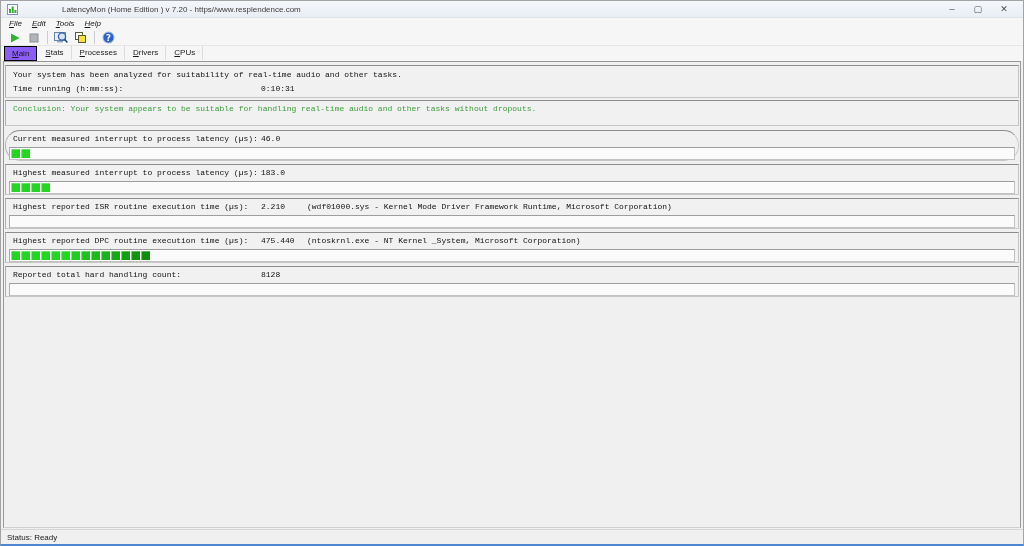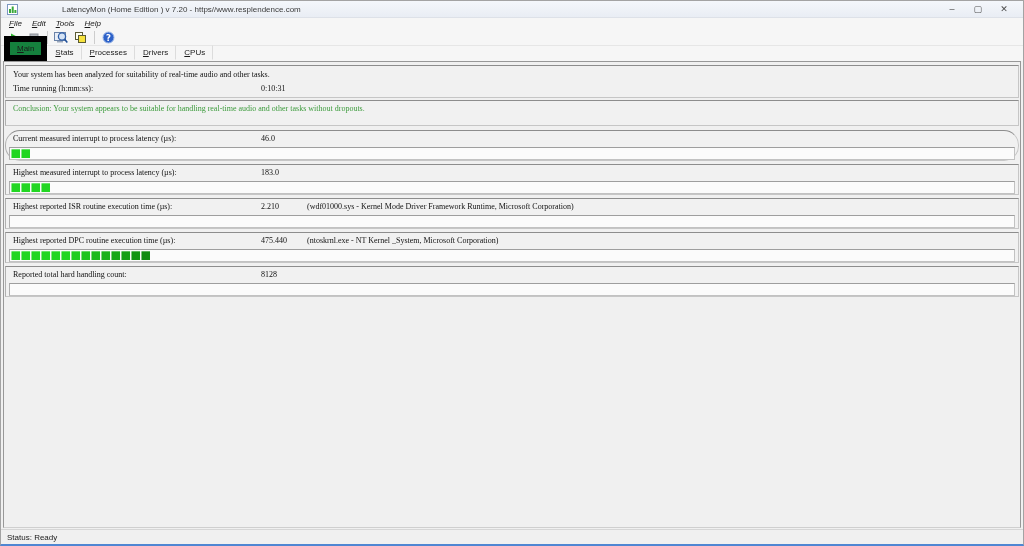--- a/index.html
+++ b/index.html
@@ -43,27 +43,27 @@
   
   .tabstrip{
     position:absolute;top:45px;left:0;right:0;height:15px;
     background:#f6f6f6;display:flex;align-items:flex-end;padding-left:3px;
   }
   .tab{
     padding:2px 7px;line-height:9px;white-space:nowrap;border:1px solid transparent;
     border-right:1px solid #dcdcdc;margin-bottom:1px;
   }
   .tab.active{
-    border:6px solid #000000;background:#15803d;margin-bottom:0;
+    border:1px solid #000000;background:#8b5cf6;margin-bottom:0;
   }
   
   .content{
     position:absolute;top:60px;left:2px;right:2px;bottom:16px;
     background:#f0f0f0;border:1px solid #989898;border-bottom-color:#cfcfcf;
-    font-family:Liberation Serif, serif;font-size:8px;color:#111;
+    font-family:Liberation Mono, monospace;font-size:8px;color:#111;
   }
   .box{
     position:absolute;left:1px;right:1px;background:#f1f1f1;
     border:1px solid #c6c6c6;border-top-color:#8d8d8d;border-left-color:#b0b0b0;
   }
   .mline{position:absolute;left:0;right:0;height:11px;}
   .lbl{position:absolute;left:7px;top:0;white-space:pre;}
   .val{position:absolute;left:255px;top:0;white-space:pre;}
   .det{position:absolute;left:301px;top:0;white-space:pre;}
   .conclusion{color:#3c9b3c;}

